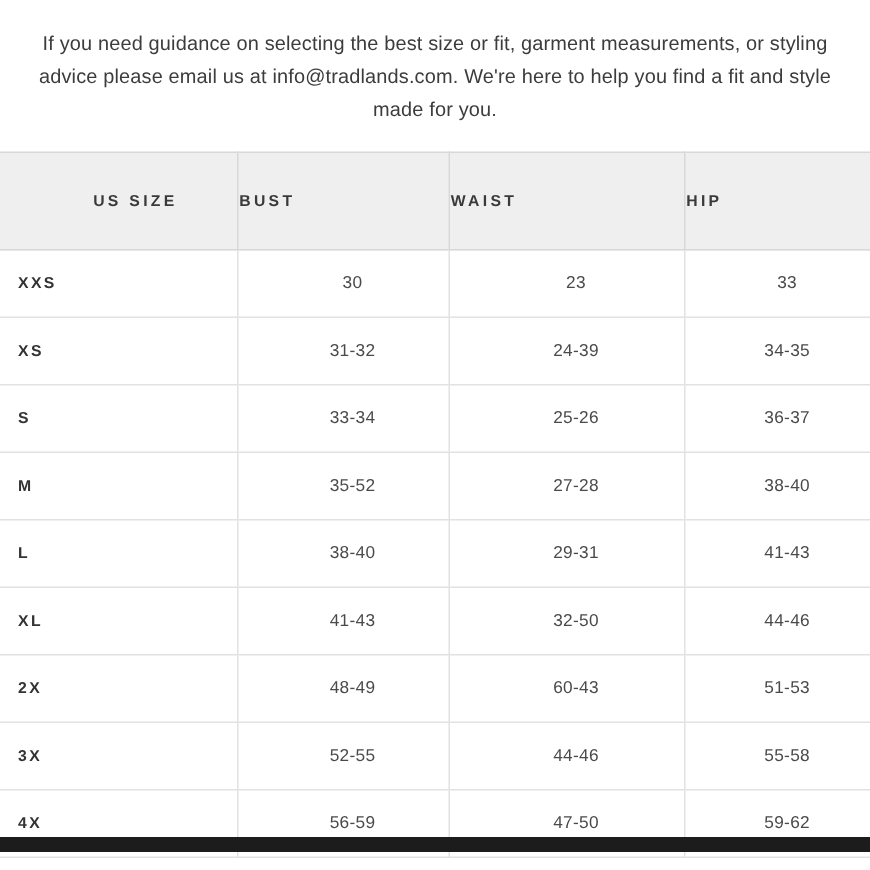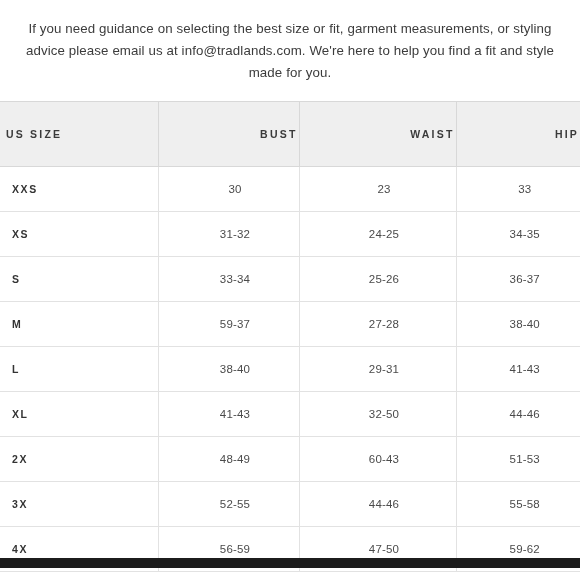--- a/index.html
+++ b/index.html
@@ -52,26 +52,26 @@
     font-size: 10.5px;
     font-weight: bold;
     letter-spacing: 2.2px;
     color: #3a3a3a;
     border-top: 1px solid #d8d8d8;
     border-bottom: 1px solid #d8d8d8;
     border-right: 1px solid #d8d8d8;
     vertical-align: middle;
   }
   table.size-table thead th.first {
-    text-align: left;
-    padding-left: 6px;
+    text-align: center;
+    padding-left: 24px;
     border-left: none;
   }
   table.size-table thead th.ctr {
-    text-align: right;
+    text-align: left;
   }
   table.size-table thead th.last {
     border-right: none;
   }
   table.size-table tbody td {
     height: 42px;
     font-size: 11.5px;
     color: #4a4a4a;
     border-bottom: 1px solid #e2e2e2;
     border-right: 1px solid #e2e2e2;
@@ -132,32 +132,32 @@
       <tbody>
         <tr>
           <td class="label">XXS</td>
           <td class="val">30</td>
           <td class="val">23</td>
           <td class="val last">33</td>
         </tr>
         <tr>
           <td class="label">XS</td>
           <td class="val">31-32</td>
-          <td class="val">24-25</td>
+          <td class="val">24-39</td>
           <td class="val last">34-35</td>
         </tr>
         <tr>
           <td class="label">S</td>
           <td class="val">33-34</td>
           <td class="val">25-26</td>
           <td class="val last">36-37</td>
         </tr>
         <tr>
           <td class="label">M</td>
-          <td class="val">59-37</td>
+          <td class="val">35-52</td>
           <td class="val">27-28</td>
           <td class="val last">38-40</td>
         </tr>
         <tr>
           <td class="label">L</td>
           <td class="val">38-40</td>
           <td class="val">29-31</td>
           <td class="val last">41-43</td>
         </tr>
         <tr>

